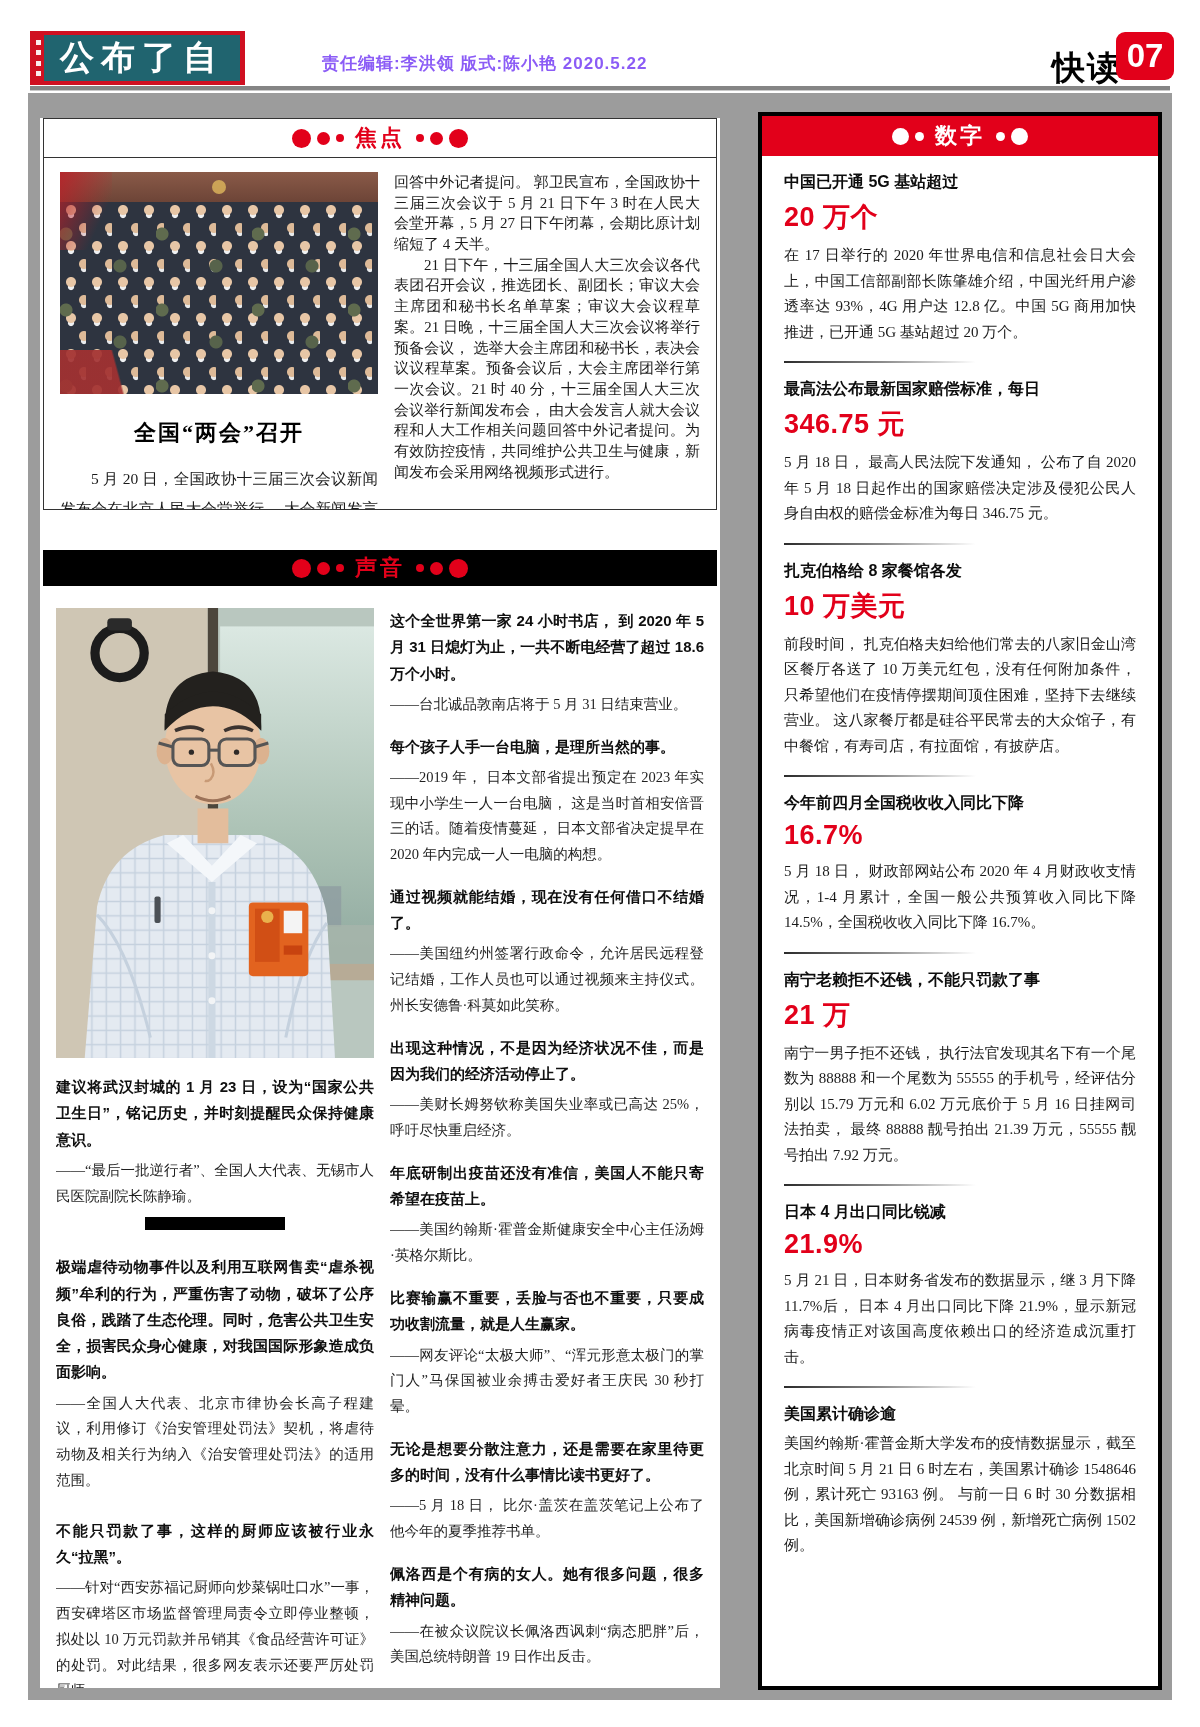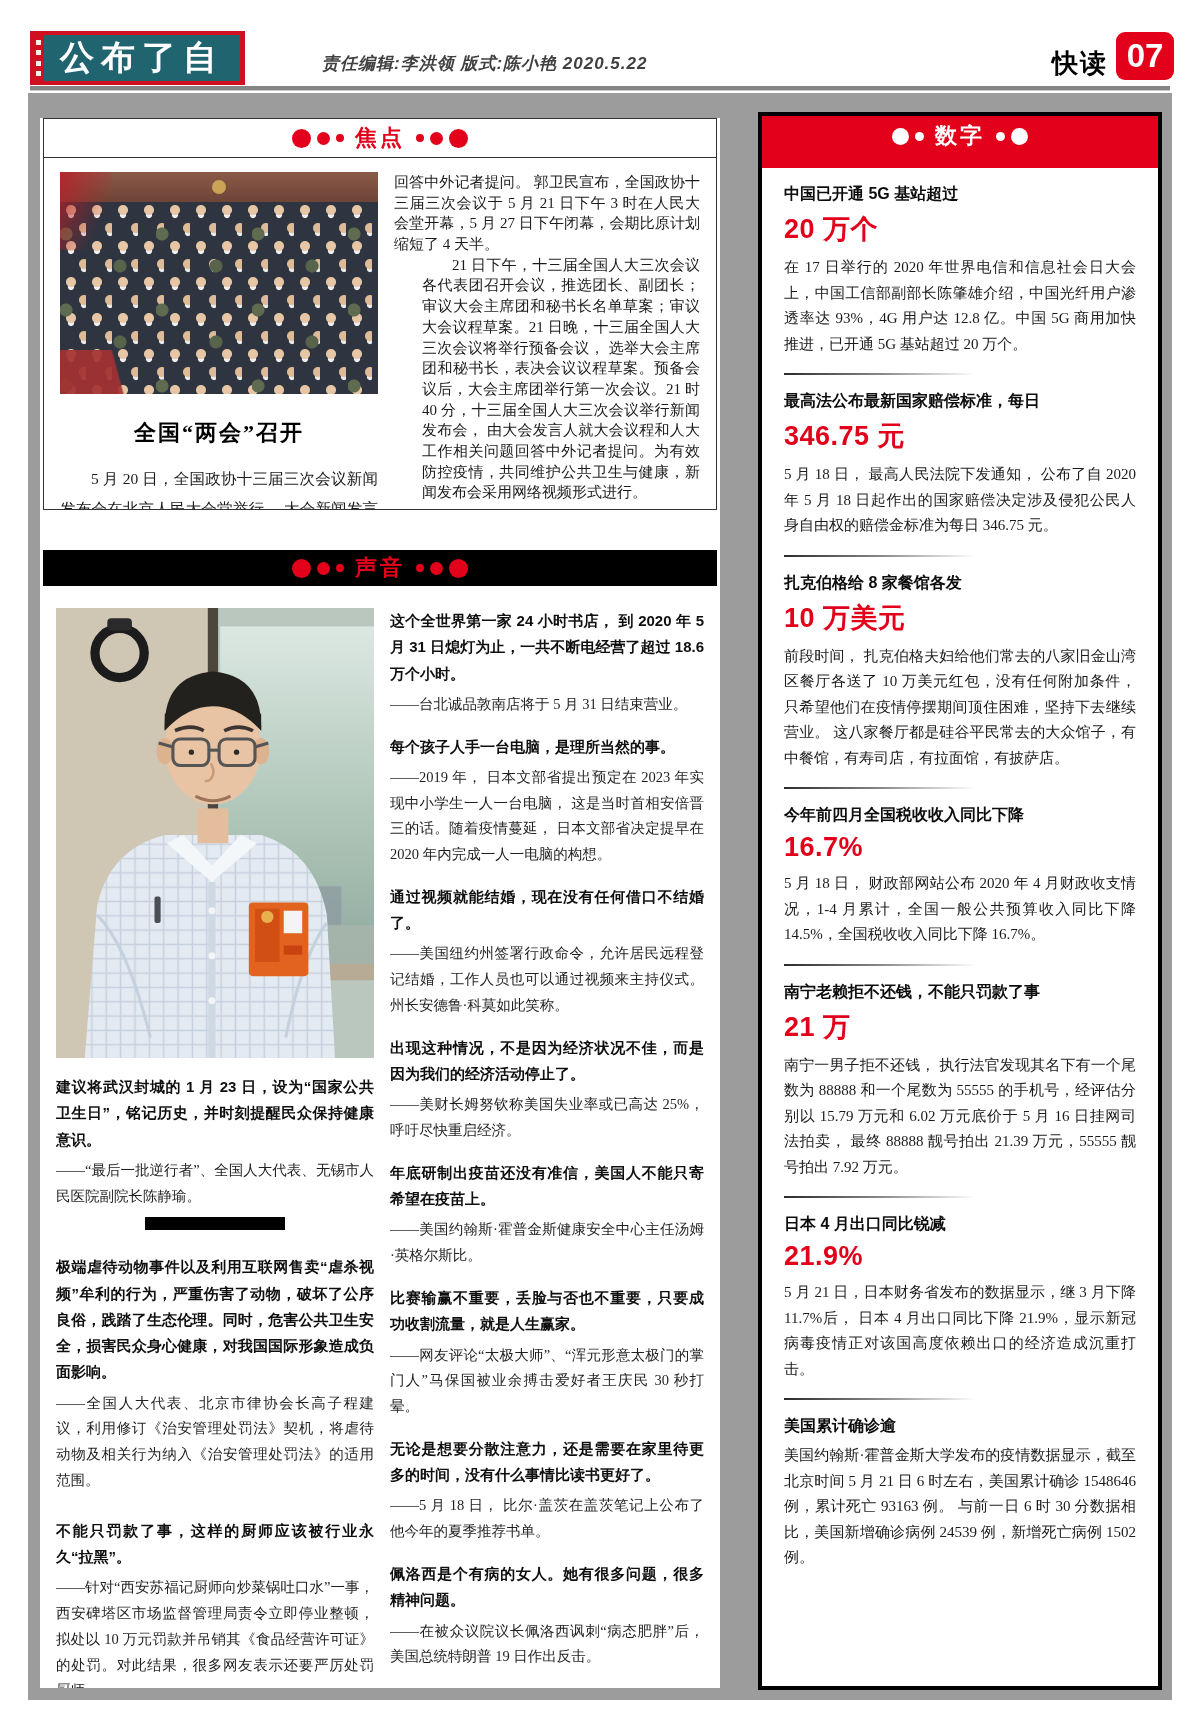--- a/index.html
+++ b/index.html
@@ -7,22 +7,22 @@
         font-family:"Liberation Sans",sans-serif;overflow:hidden;}
 
   
   .header{position:absolute;left:0;top:0;width:1200px;height:93px;background:#fff;}
   .header-rule{position:absolute;left:30px;top:86px;width:1140px;height:4px;background:#858585;border-bottom:1px solid #c9c9c9;}
   .logo{position:absolute;left:30px;top:31px;display:flex;background:#cf1021;padding:4px 5px 4px 3px;}
   .logo-side{width:11px;display:flex;flex-direction:column;justify-content:space-around;align-items:center;padding:2px 0;}
   .logo-side i{display:block;width:5px;height:5px;background:#fff;opacity:.92;}
   .logo-main{background:#20646f;color:#fff;font-family:"Liberation Serif",serif;font-weight:bold;
              font-size:34px;line-height:46px;padding:0 16px;letter-spacing:7px;white-space:nowrap;}
-  .editor-line{position:absolute;left:322px;top:52px;font-size:17px;font-weight:bold;font-style:italic;color:#404040;letter-spacing:1px;}
-  .section-tag{position:absolute;left:1052px;top:46px;font-size:26px;font-weight:bold;color:#000;letter-spacing:2px;}
+  .editor-line{position:absolute;left:322px;top:52px;font-size:17px;font-weight:bold;color:#8b5cf6;letter-spacing:1px;}
+  .section-tag{position:absolute;left:1052px;top:46px;font-size:33px;font-weight:bold;color:#000;letter-spacing:2px;}
   .page-num{position:absolute;left:1116px;top:32px;width:58px;height:48px;background:#e2001a;border-radius:9px;
             color:#fff;font-size:33px;font-weight:bold;text-align:center;line-height:48px;}
 
   
   .graybg{position:absolute;left:28px;top:93px;width:1144px;height:1607px;background:#9c9c9c;}
 
   
   .sec-head{display:flex;align-items:center;justify-content:center;gap:6px;}
   .sec-title{font-size:22px;font-weight:bold;color:#e2001a;letter-spacing:3px;margin:0 5px;}
   .dot{display:inline-block;border-radius:50%;background:#e2001a;}
@@ -46,37 +46,37 @@
       radial-gradient(circle at 11px 13px,#eef0f2 2.6px,rgba(0,0,0,0) 3.6px),
       radial-gradient(circle at 24px 26px,#ddba98 4.5px,rgba(0,0,0,0) 5.5px),
       radial-gradient(circle at 24px 31px,#e8eaec 2.6px,rgba(0,0,0,0) 3.6px);
     background-size:96px 76px,96px 76px,26px 36px,26px 36px,26px 36px,26px 36px;}
   .pc-flag{position:absolute;left:0;top:0;width:52px;height:78px;background:linear-gradient(115deg,rgba(186,32,40,.88),rgba(186,32,40,0) 72%);}
   .pc-carpet{position:absolute;left:0;bottom:0;width:96px;height:44px;background:linear-gradient(75deg,#a33131 58%,rgba(163,49,49,0) 60%);opacity:.92;}
   .focus-title{font-family:"Liberation Serif",serif;font-weight:bold;font-size:22px;color:#000;text-align:center;margin:24px 0 16px;letter-spacing:2px;}
   .focus-intro{font-family:"Liberation Serif",serif;font-size:15.5px;line-height:1.95;color:#1a1a1a;text-align:justify;text-indent:2em;margin:0;}
   .focus-right{flex:1;font-family:"Liberation Serif",serif;font-size:15px;line-height:1.38;color:#1a1a1a;text-align:justify;overflow:hidden;}
   .focus-right p{margin:0;}
-  .focus-right p.indent{text-indent:2em;margin-left:28px;}
+  .focus-right p.indent{text-indent:2em;}
 
   .voice-bar{margin:40px 3px 0;height:36px;background:#000;}
   .voice-bar .sec-head{height:36px;border-radius:6px;}
   .voice-cols{display:flex;gap:16px;padding:22px 16px 0;}
   .voice-left{width:318px;overflow:hidden;}
   .voice-right{flex:1;overflow:hidden;}
   .photo-man{display:block;width:318px;height:450px;}
   .vq{font-size:15px;font-weight:bold;line-height:1.75;color:#0f0f0f;text-align:justify;margin:0 0 5px;}
   .va{font-family:"Liberation Serif",serif;font-size:14.5px;line-height:1.78;color:#1f1f1f;text-align:justify;margin:0;}
   .vg{margin-bottom:16px;}
   .voice-left .vq.first{margin-top:16px;}
   .vdivider{width:140px;height:13px;background:#000;margin:8px auto 24px;}
 
   
   .num-box{position:absolute;left:758px;top:112px;width:404px;height:1578px;background:#fff;border:4px solid #000;box-sizing:border-box;overflow:hidden;}
-  .num-head{height:52px;background:#e2001a;}
+  .num-head{height:40px;background:#e2001a;}
   .num-head .sec-head{height:40px;}
   .num-head .sec-title{color:#fff;}
   .num-head .dot{background:#fff;}
   .num-head .dot.l{width:17px;height:17px}.num-head .dot.s{width:9px;height:9px}
   .num-body{padding:16px 22px 0;}
   .ni-head{font-size:16px;font-weight:bold;color:#0d0d0d;margin:0 0 6px;}
   .ni-fig{font-size:27px;font-weight:bold;color:#e2001a;margin:0 0 8px;letter-spacing:.5px;}
   .ni-body{font-family:"Liberation Serif",serif;font-size:15px;line-height:1.7;color:#1a1a1a;text-align:justify;margin:0;}
   .ni-sep{width:62%;height:2px;margin:16px 0;background:linear-gradient(to right,#2b2b2b,#8a8a8a 45%,rgba(138,138,138,0) 88%);}
 </style>

